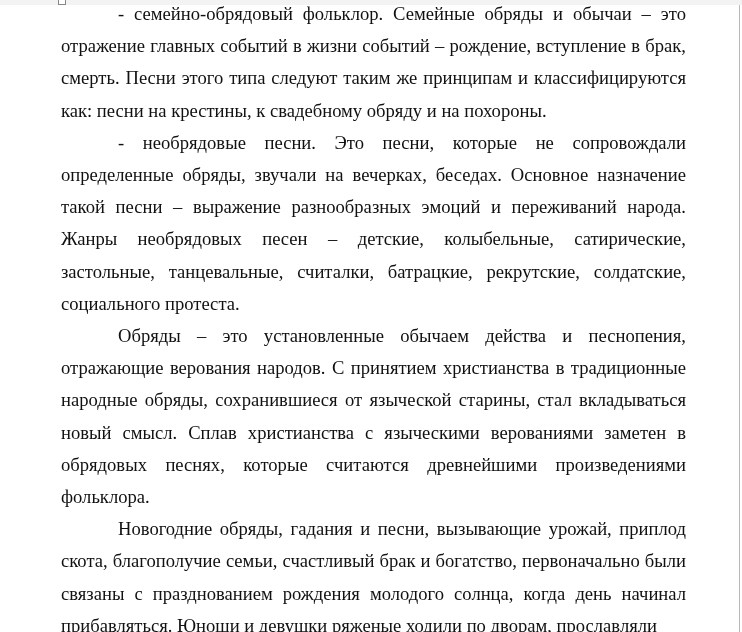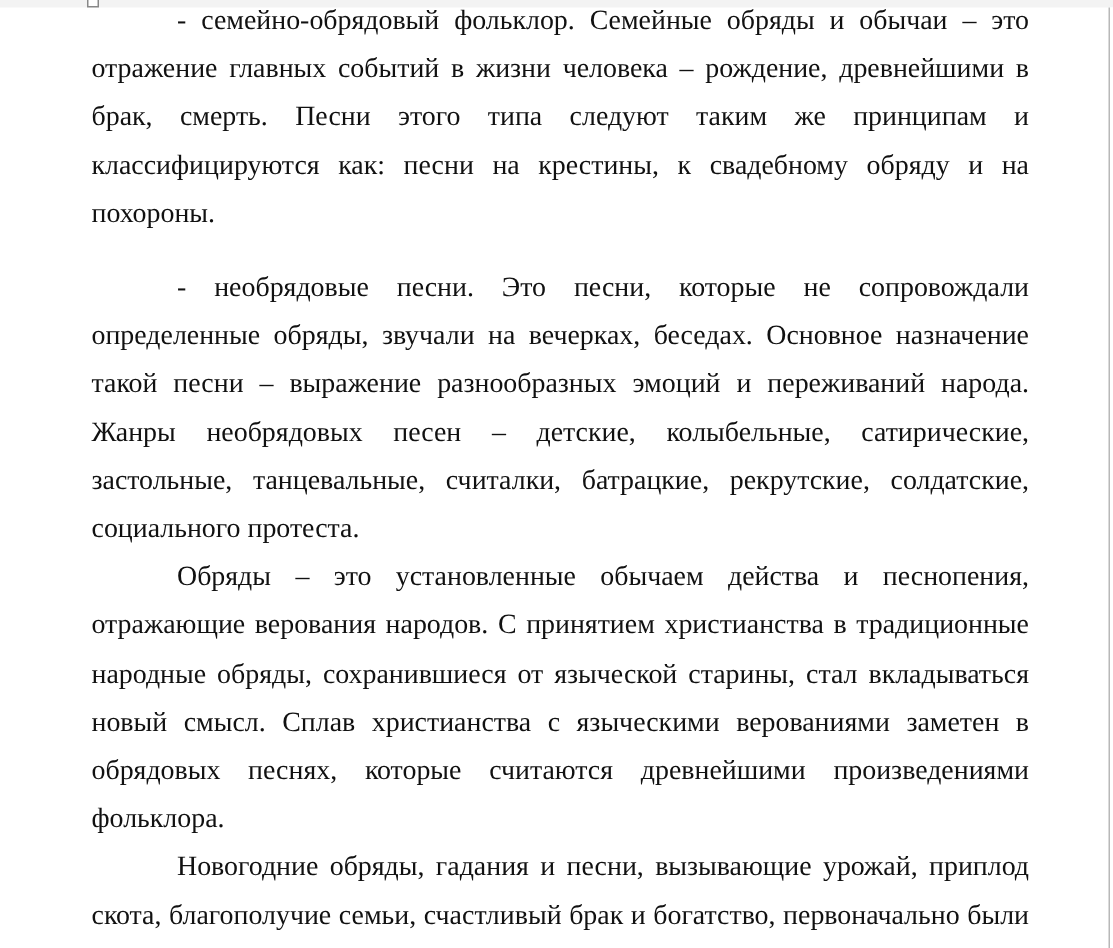--- a/index.html
+++ b/index.html
@@ -43,34 +43,34 @@
       line-height: 32.2px;
       color: #111;
       text-align: justify;
     }
     .para {
       margin: 0;
       text-indent: 57px;
       text-align: justify;
     }
     .para.p1 { padding-top: -2px; margin-top: -2px; }
-    .para.p2 { margin-top: 17px; }
+    .para.p2 { margin-top: 0; }
     .para.gap { margin-top: 0; }
     b { font-weight: normal; }
   </style>
 </head>
 <body>
 
 <div class="top-strip"></div>
 <div class="right-edge"></div>
 <div class="anchor-mark"></div>
 
 <div class="page">
 
-  <p class="para p1"><span>- </span><b>семейно-обрядовый фольклор.</b><span> Семейные обряды и обычаи – это отражение главных событий в жизни человека – рождение, древнейшими в брак, смерть. Песни этого типа следуют таким же принципам и классифицируются как: песни на крестины, к свадебному обряду и на похороны.</span></p>
+  <p class="para p1"><span>- </span><b>семейно-обрядовый фольклор.</b><span> Семейные обряды и обычаи – это отражение главных событий в жизни событий – рождение, вступление в брак, смерть. Песни этого типа следуют таким же принципам и классифицируются как: песни на крестины, к свадебному обряду и на похороны.</span></p>
 
   <p class="para p2"><span>- </span><b>необрядовые песни</b><span>. Это песни, которые не сопровождали определенные обряды, звучали на вечерках, беседах. Основное назначение такой песни – выражение разнообразных эмоций и переживаний народа. Жанры необрядовых песен – детские, колыбельные, сатирические, застольные, танцевальные, считалки, батрацкие, рекрутские, солдатские, социального протеста.</span></p>
 
   <p class="para gap"><b>Обряды</b><span> – это установленные обычаем действа и песнопения, отражающие верования народов. С принятием христианства в традиционные народные обряды, сохранившиеся от языческой старины, стал вкладываться новый смысл. Сплав христианства с языческими верованиями заметен в </span><b>обрядовых песнях</b><span>, которые считаются древнейшими произведениями фольклора.</span></p>
 
   <p class="para gap"><span>Новогодние обряды, гадания и песни, вызывающие урожай, приплод скота, благополучие семьи, счастливый брак и богатство, первоначально были связаны с празднованием рождения молодого солнца, когда день начинал прибавляться. Юноши и девушки ряженые ходили по дворам, прославляли</span></p>
 
 </div>
 
 </body></html>

